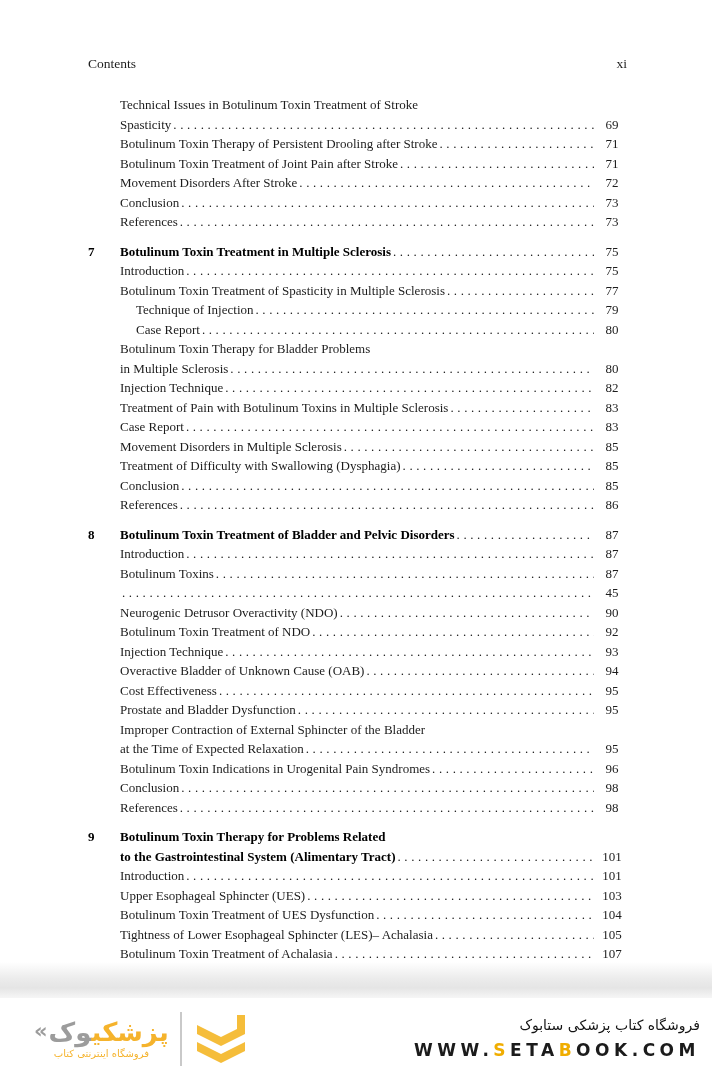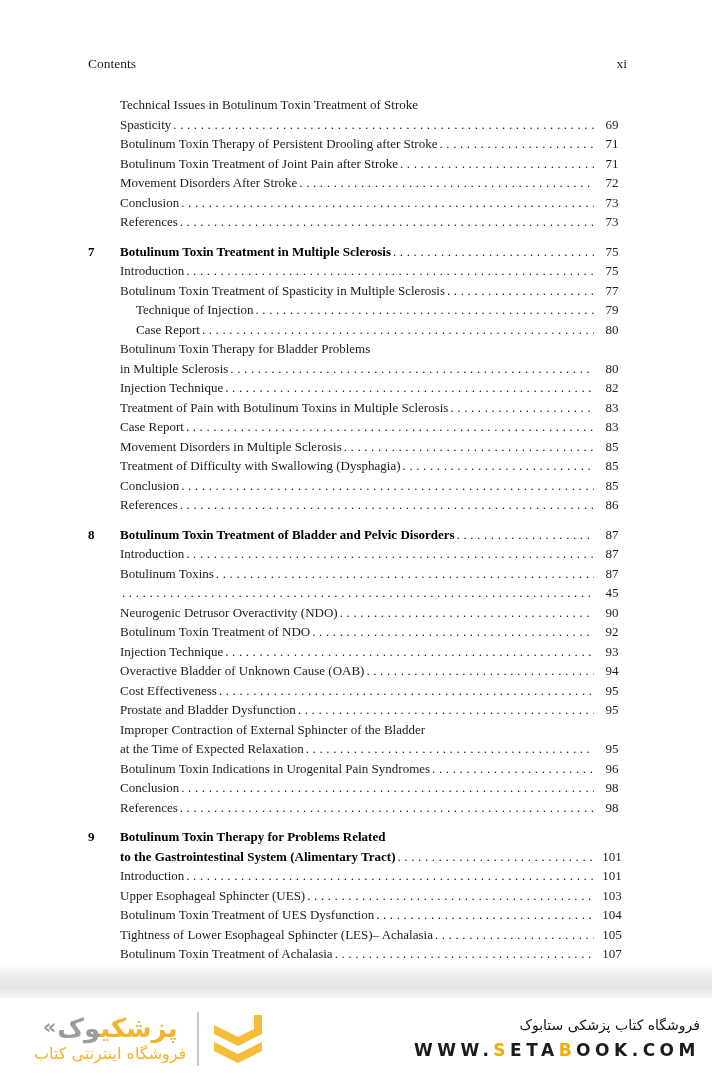--- a/index.html
+++ b/index.html
@@ -26,21 +26,21 @@
   .footer{position:absolute;left:0;right:0;top:998px;height:81px;background:#ffffff;
     display:flex;align-items:center;justify-content:space-between;
     padding:0 12px 0 34px;box-sizing:border-box;font-family:"DejaVu Sans", sans-serif;}
 
   .logo{display:flex;align-items:center;}
   .wordmark-block{display:flex;flex-direction:column;align-items:center;}
   .wordmark{display:flex;align-items:center;font-weight:bold;font-size:26px;line-height:1;}
   .guillemet{color:#9c9c9c;font-size:21px;font-weight:bold;margin-right:1px;}
   .wm-gray{color:#9c9c9c;}
   .wm-yellow{color:#f5b32c;}
-  .wordmark-sub{color:#f5b32c;font-size:16px;margin-top:3px;white-space:nowrap;}
+  .wordmark-sub{color:#f5b32c;font-size:10px;margin-top:3px;white-space:nowrap;}
   .divider{width:2px;height:54px;background:#c9c9c9;margin:0 11px;}
   .chevron{width:56px;height:54px;display:flex;align-items:center;}
 
   .site{text-align:right;}
   .site-fa{font-size:14px;color:#141414;margin-bottom:7px;direction:rtl;}
   .site-url{font-size:17px;font-weight:bold;letter-spacing:4.5px;color:#1b1b1b;white-space:nowrap;}
   .site-url .accent{color:#f0ad00;}
 </style>
 </head>
 <body>

